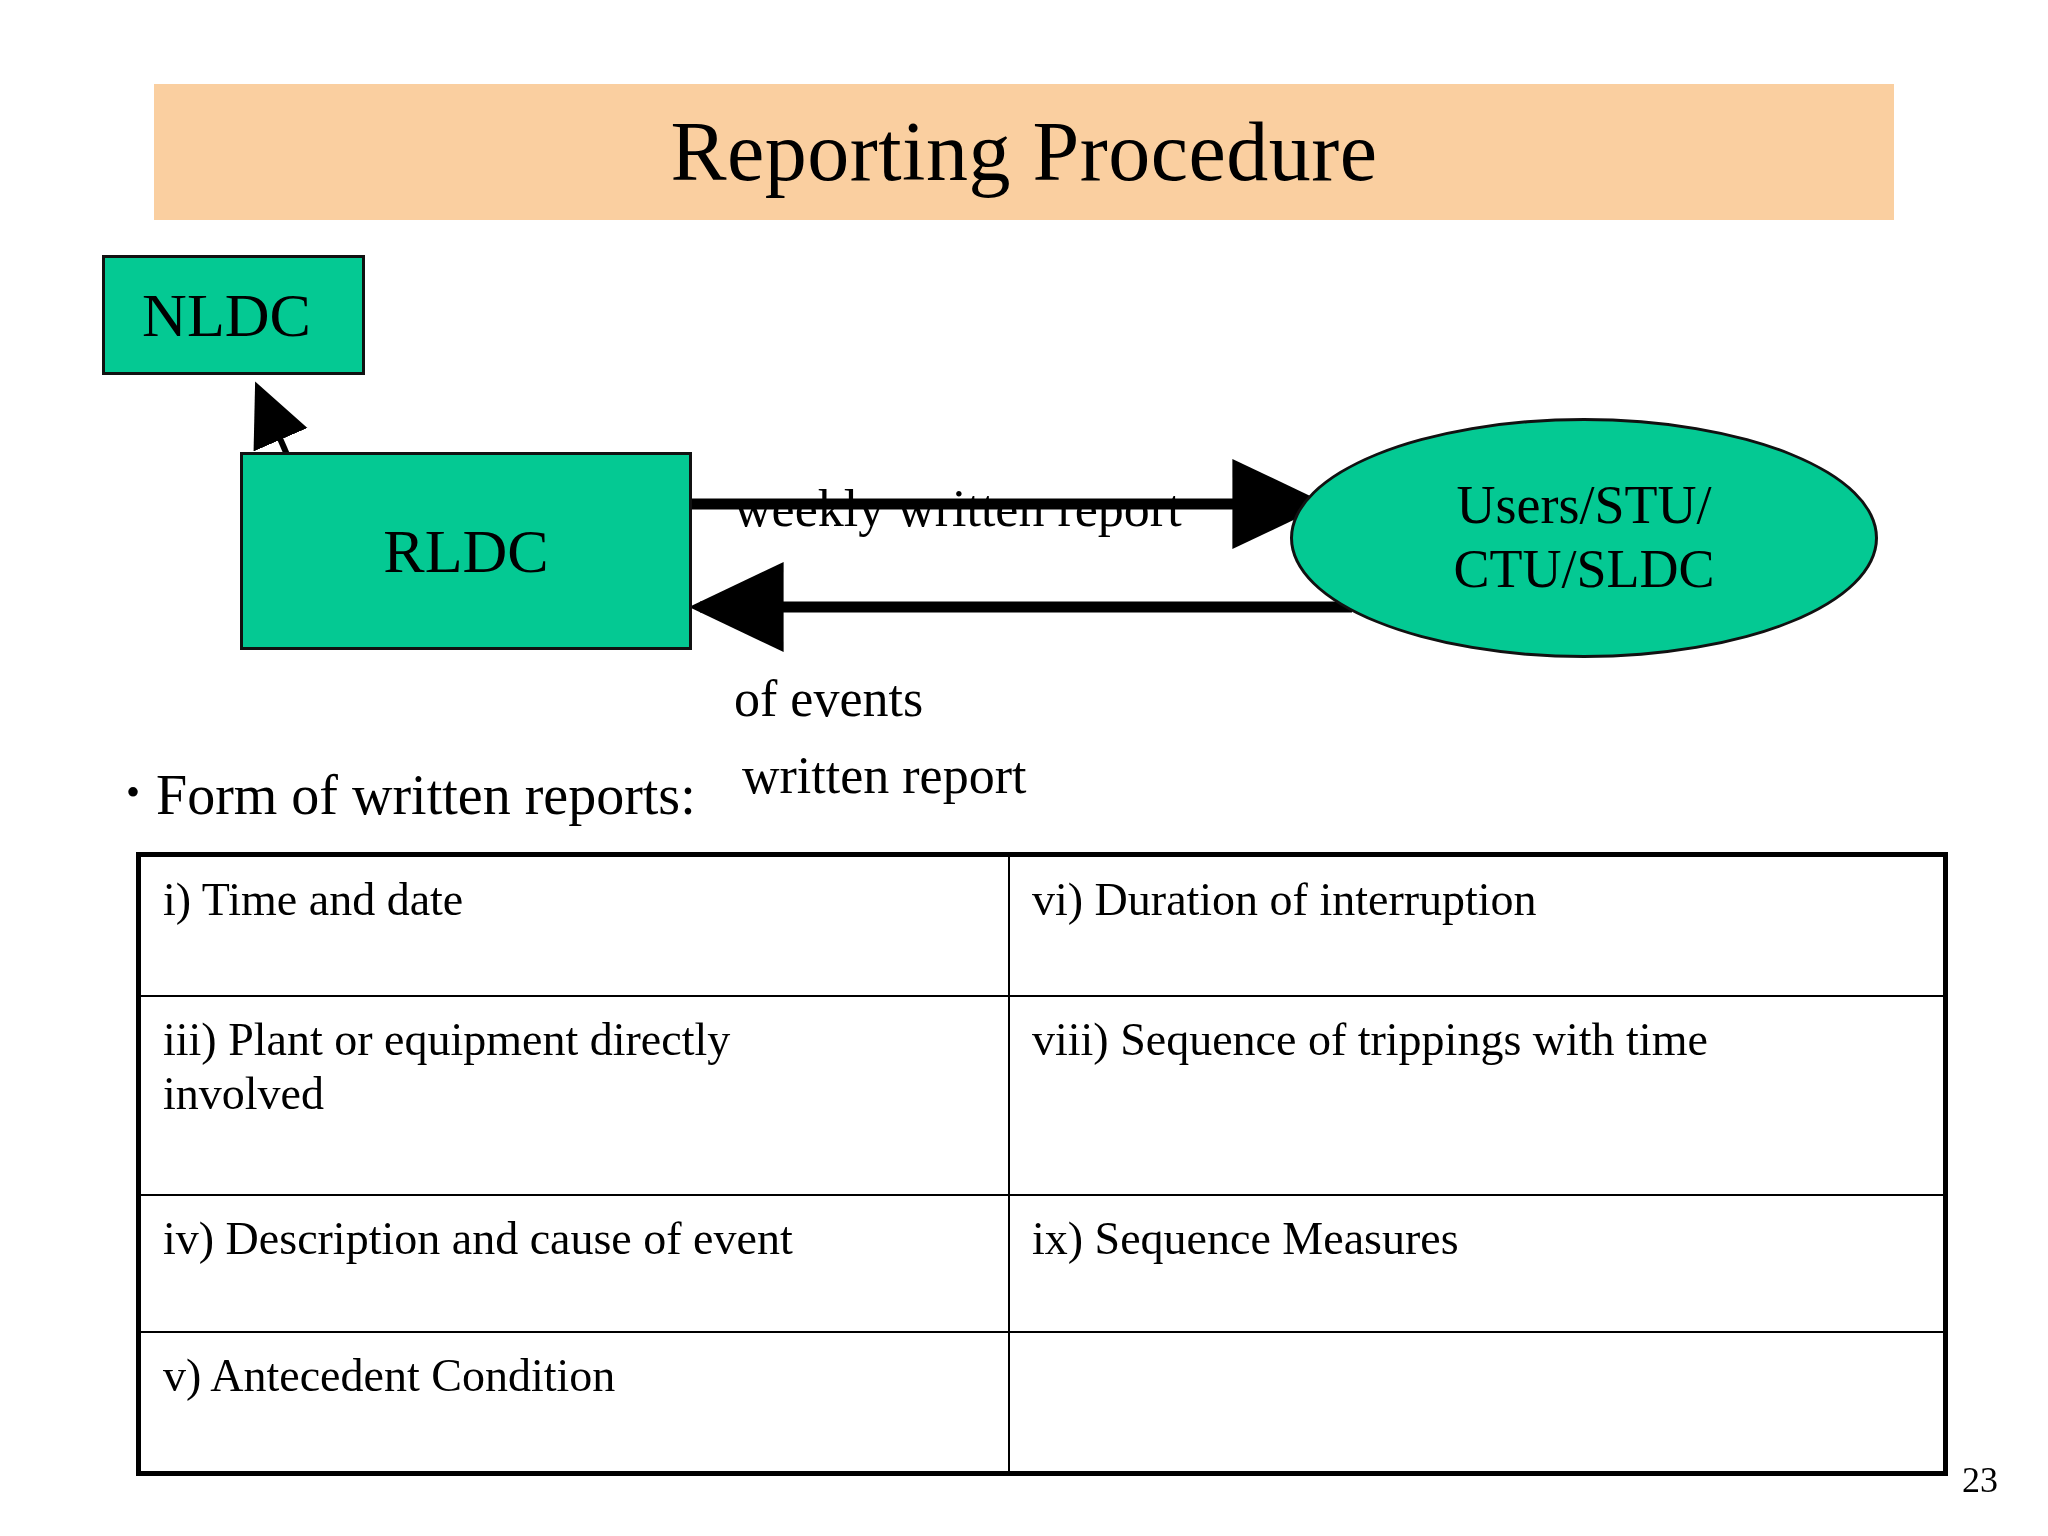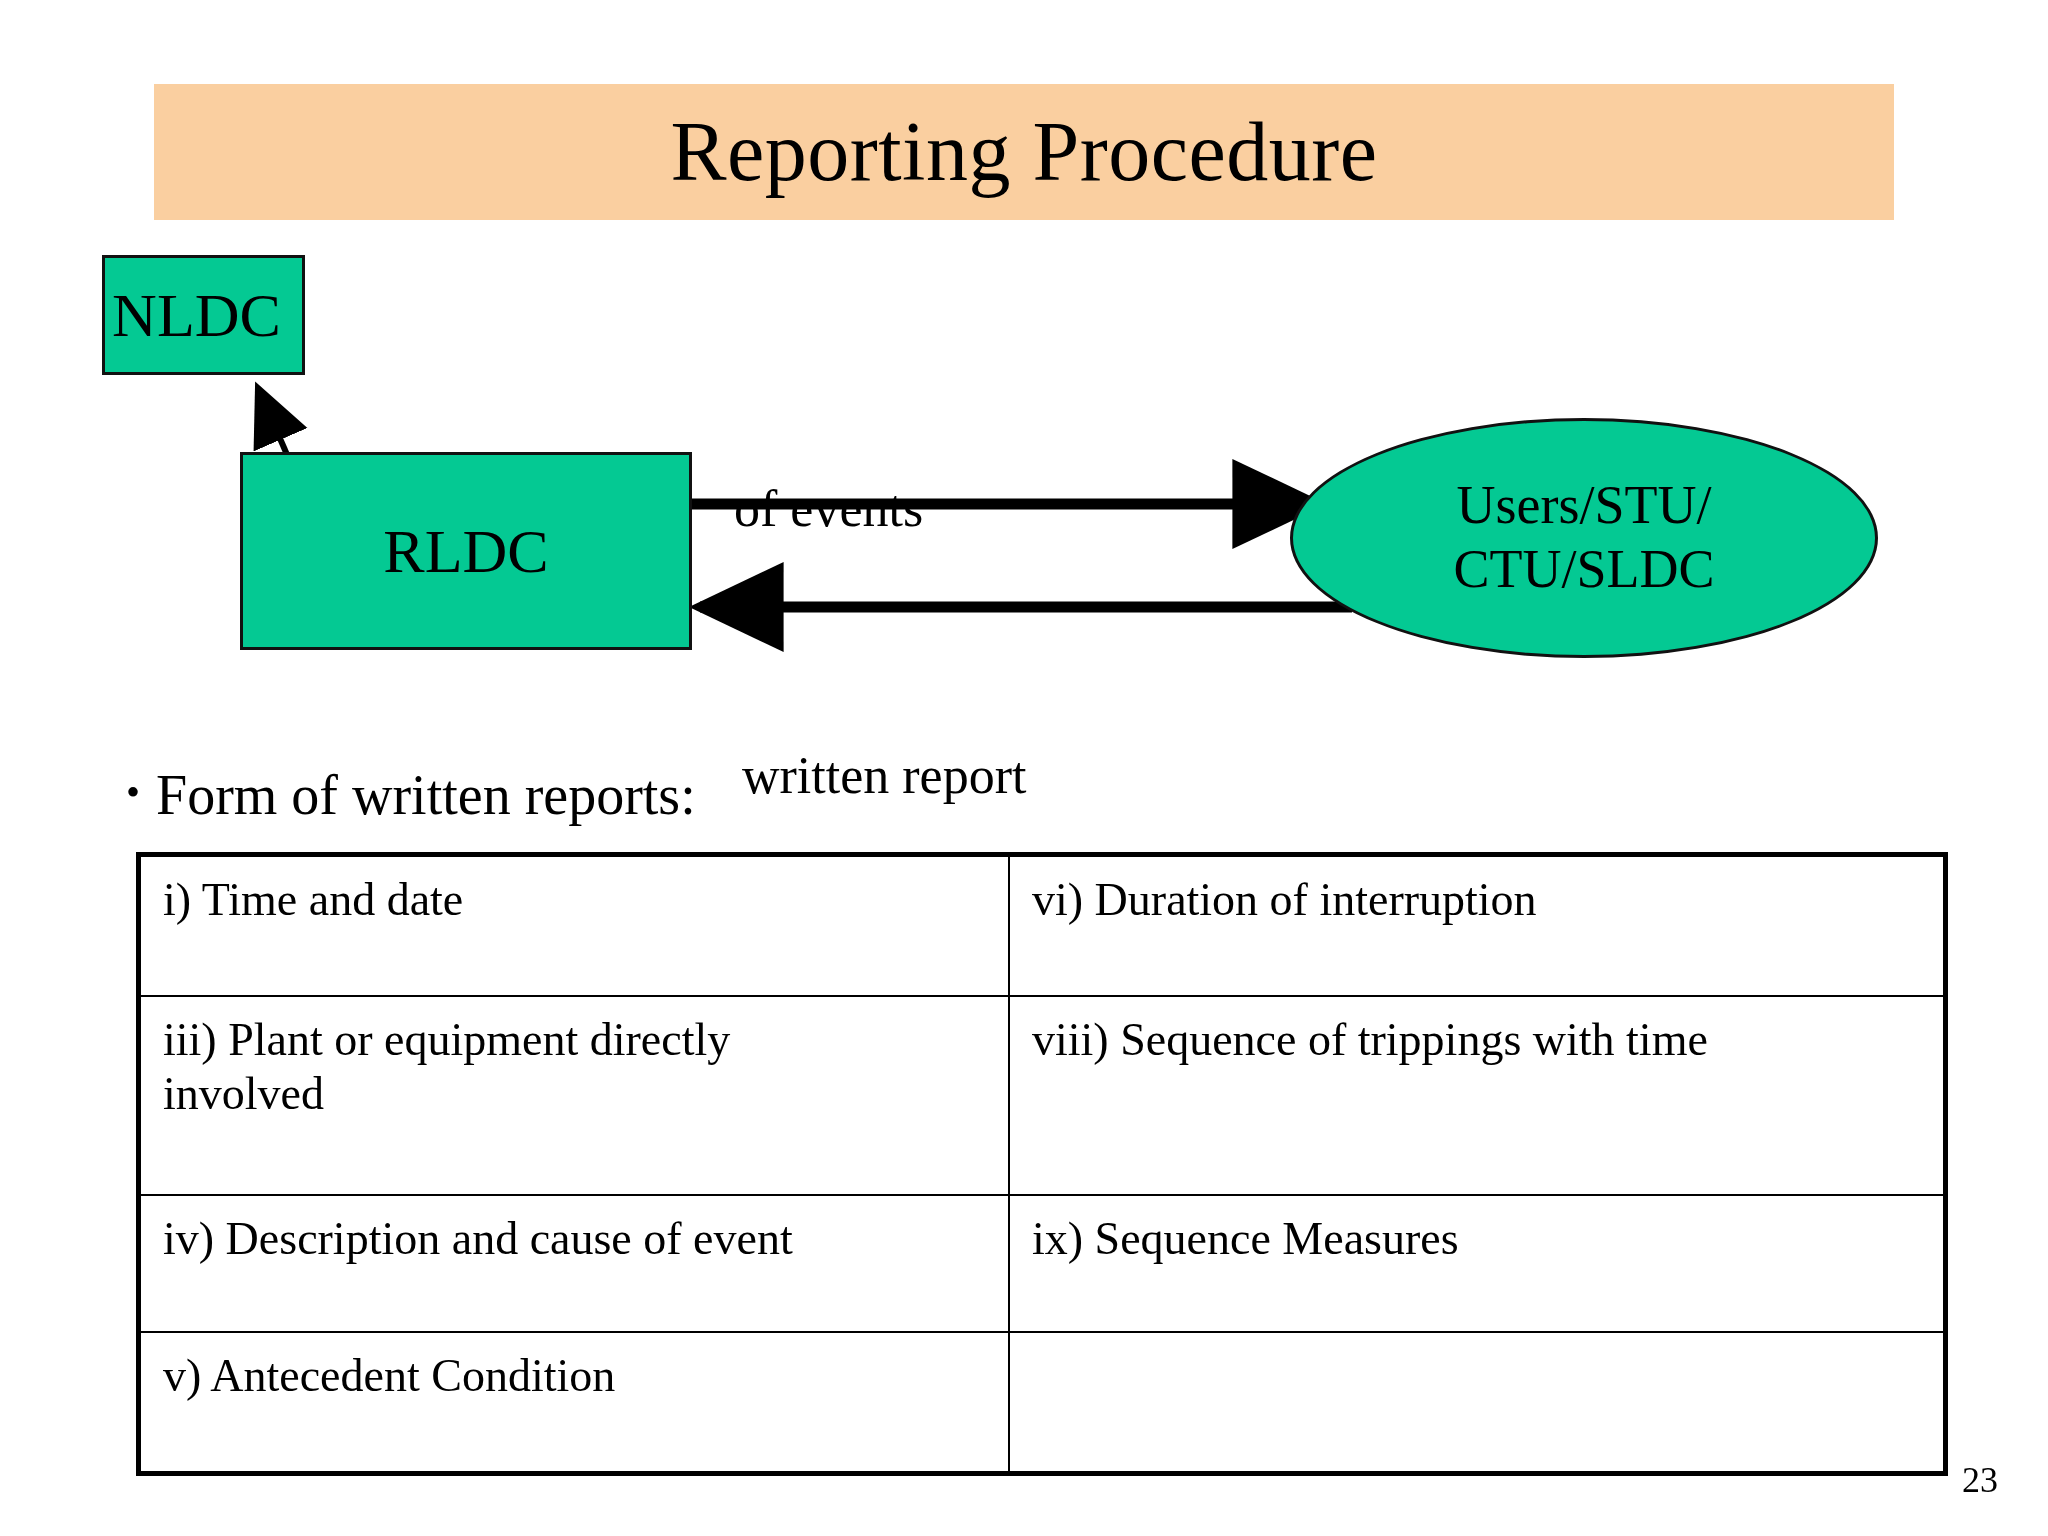--- a/index.html
+++ b/index.html
@@ -52,21 +52,21 @@
     background: #04C993;
     border: 3px solid #111111;
     box-sizing: border-box;
     display: flex;
     align-items: center;
     justify-content: center;
   }
   #node-nldc {
     left: 102px;
     top: 255px;
-    width: 203px;
+    width: 263px;
     height: 120px;
   }
   #node-nldc .node-label {
     font-size: 62px;
     padding-right: 14px;
   }
   #node-rldc {
     left: 240px;
     top: 452px;
     width: 452px;
@@ -203,20 +203,21 @@
   <div class="node-box" id="node-rldc">
     <span class="node-label">RLDC</span>
   </div>
 
   <div id="node-users">
     <span class="ellipse-line">Users/STU/</span>
     <span class="ellipse-line">CTU/SLDC</span>
   </div>
 
   <div class="edge-label" id="edge-label-top">
+    <div>weekly written report</div>
     <div>of events</div>
   </div>
 
   <div class="edge-label" id="edge-label-bottom">
     <div>written report</div>
     <div>of events</div>
   </div>
 
   <div id="bullet-row">
     <span id="bullet-glyph">•</span>

